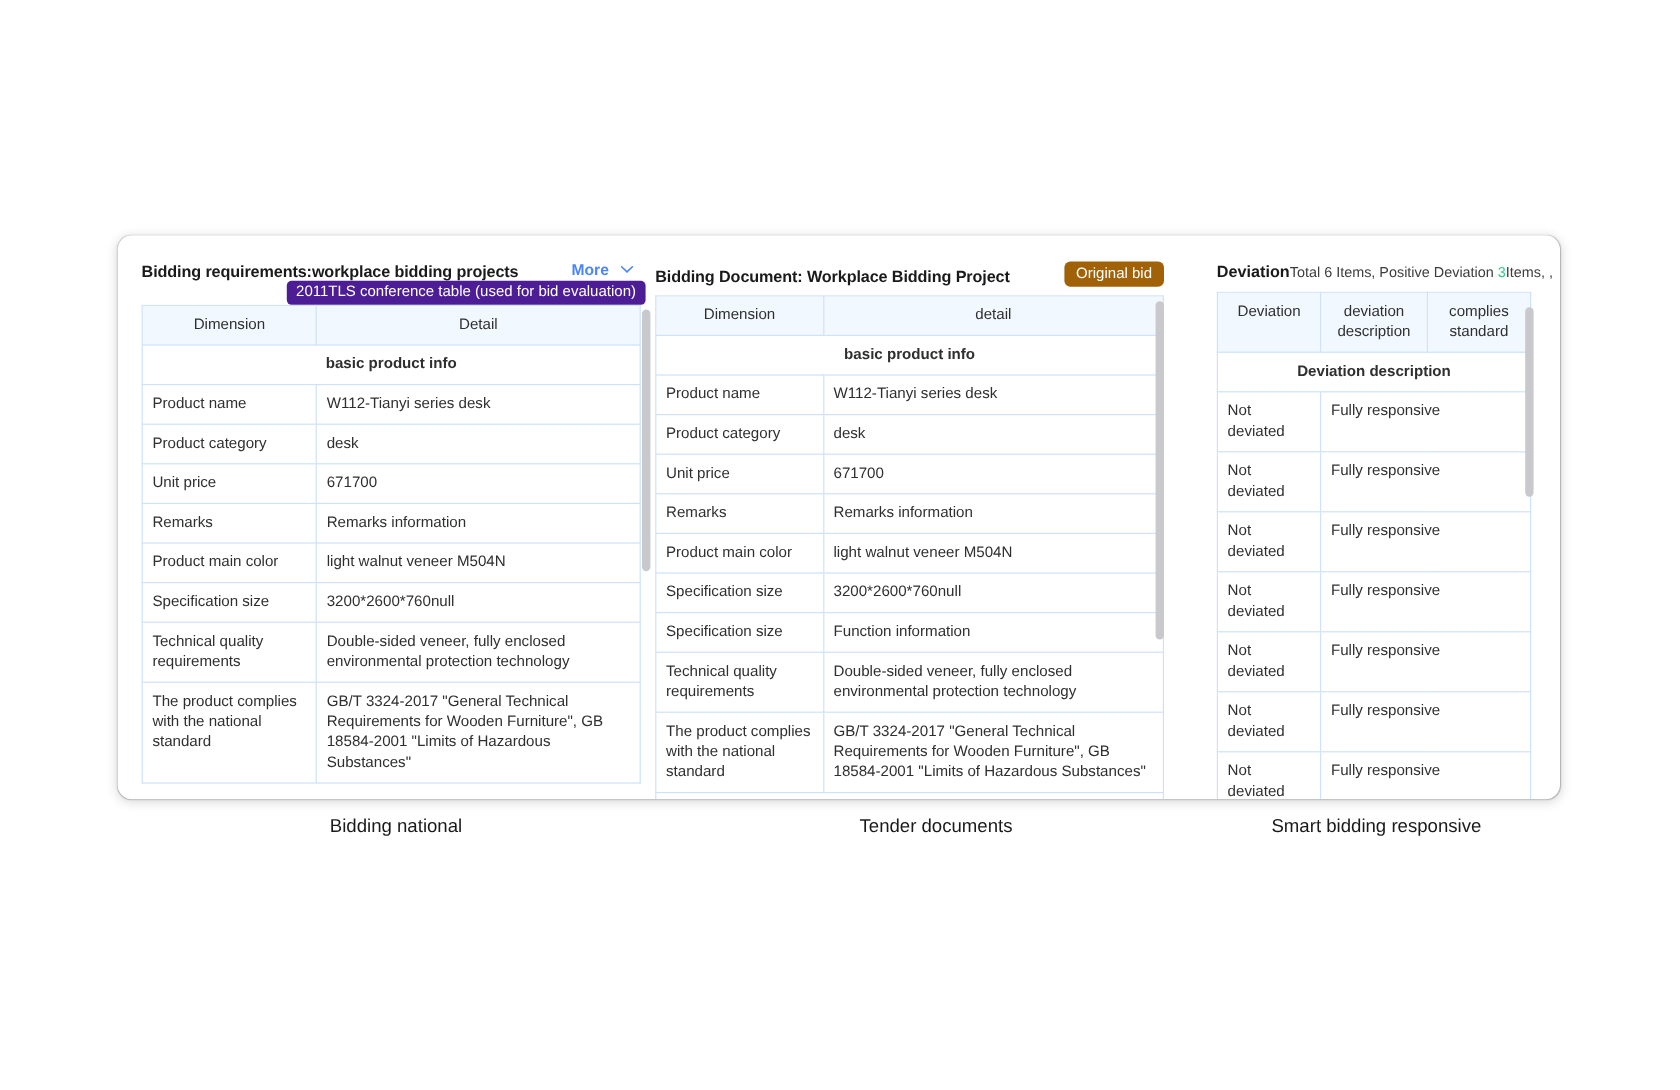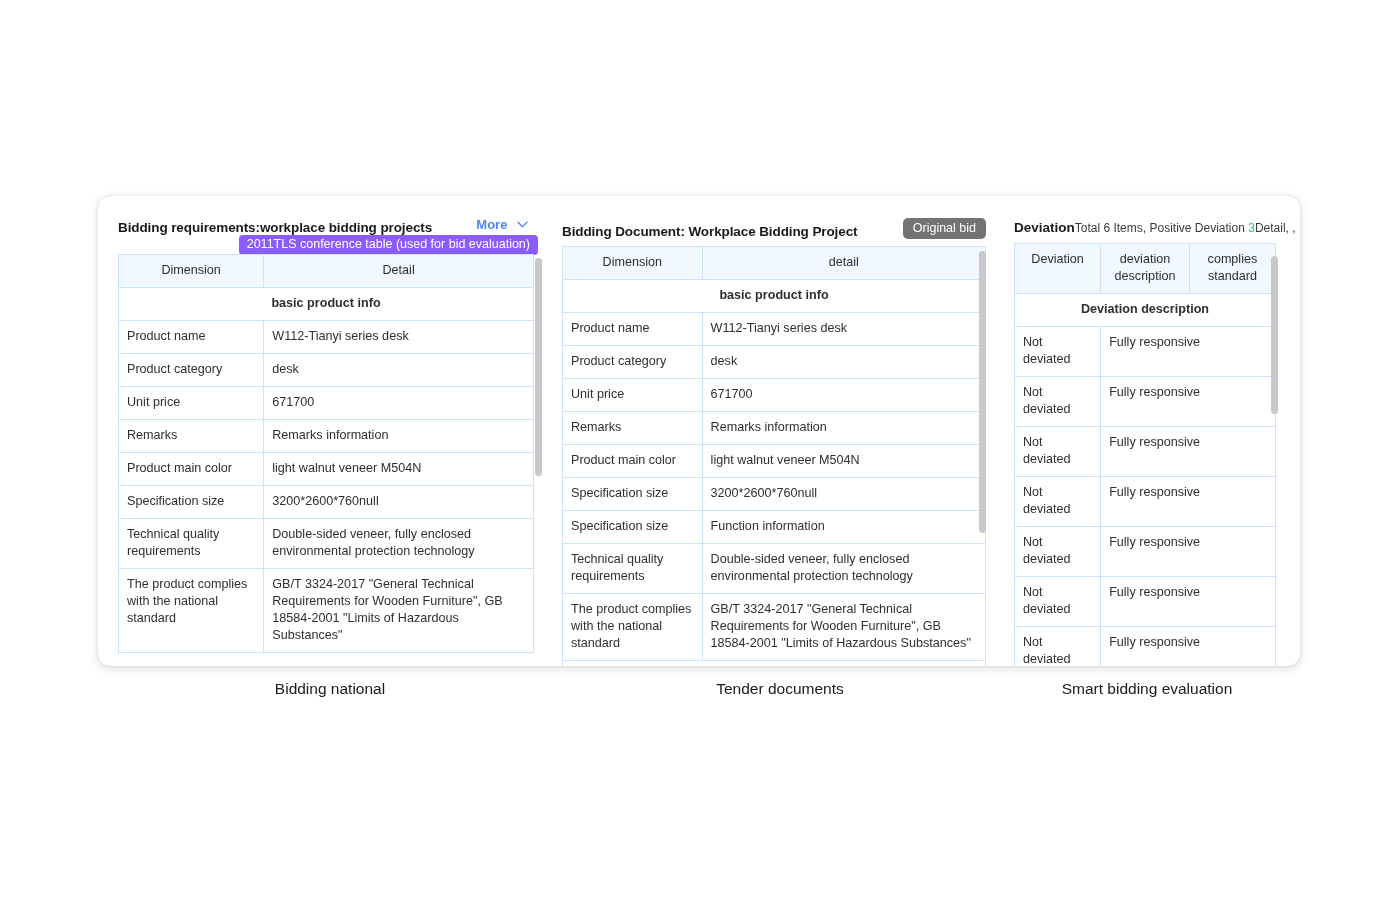--- a/index.html
+++ b/index.html
@@ -34,21 +34,21 @@
 
   
   .panel {
     position: absolute;
     top: 0;
     height: 470px;
     box-sizing: border-box;
     overflow: hidden;
   }
   .panel-1 { left: 0px;   width: 452px; }
-  .panel-2 { left: 452px; width: 450px; }
+  .panel-2 { left: 436px; width: 450px; }
   .panel-3 { left: 902px; width: 300px; }
 
   .panel-head {
     position: relative;
     height: 38px;
   }
   .panel-1 .panel-head { padding: 22px 0 0 20px; }
   .panel-2 .panel-head { padding: 26px 0 0 12px; }
   .panel-3 .panel-head { padding: 22px 0 0 14px; }
 
@@ -82,42 +82,42 @@
     font-weight: bold;
   }
   .chev {
     display: inline-block;
     margin-left: 6px;
     transform: translateY(-1px);
   }
 
   .pill {
     display: inline-block;
-    background: #8b5cf6;
+    background: #4c1d95;
     color: #ffffff;
     font-size: 12.5px;
     border-radius: 4px;
     padding: 2px 8px 3px 8px;
     white-space: nowrap;
     line-height: 1.2;
   }
   .badge-row {
     position: absolute;
     left: 0; right: 0;
     top: 38px;
     height: 20px;
     text-align: right;
     padding-right: 12px;
     box-sizing: border-box;
   }
   .orig-pill {
     position: absolute;
     right: 14px;
     top: 22px;
-    background: #737373;
+    background: #a16207;
     color: #fff;
     font-size: 12.5px;
     border-radius: 5px;
     padding: 3px 10px 4px 10px;
     white-space: nowrap;
     margin-left: 15px;
   }
 
   
   .table-wrap {
@@ -322,21 +322,21 @@
         </table>
 
       </div>
 
       <div class="scroll-thumb" style="left:430px; top:258px; height:0px;"></div>
       <div class="scroll-thumb" style="left:429px; top:55px; height:282px;"></div>
     </div>
 
     <div class="panel panel-3">
       <div class="panel-head">
-        <span class="dev-line"><span class="dev-strong">Deviation</span><span>Total 6 Items, Positive Deviation </span><span class="num-pos">3</span><span>Detail, ,</span></span>
+        <span class="dev-line"><span class="dev-strong">Deviation</span><span>Total 6 Items, Positive Deviation </span><span class="num-pos">3</span><span>Items, ,</span></span>
       </div>
 
       <div class="table-wrap">
         <table class="doc">
           <colgroup>
               <col style="width:33%">
               <col style="width:34%">
               <col style="width:33%">
             </colgroup>
           <tbody>
@@ -382,15 +382,15 @@
 
       </div>
 
       <div class="scroll-thumb" style="left:271px; top:60px; height:158px;"></div>
     </div>
 
   </div>
 
   <div class="caption cap-1">Bidding national</div>
   <div class="caption cap-2">Tender documents</div>
-  <div class="caption cap-3">Smart bidding evaluation</div>
+  <div class="caption cap-3">Smart bidding responsive</div>
 
 </div>
 
 </body></html>

